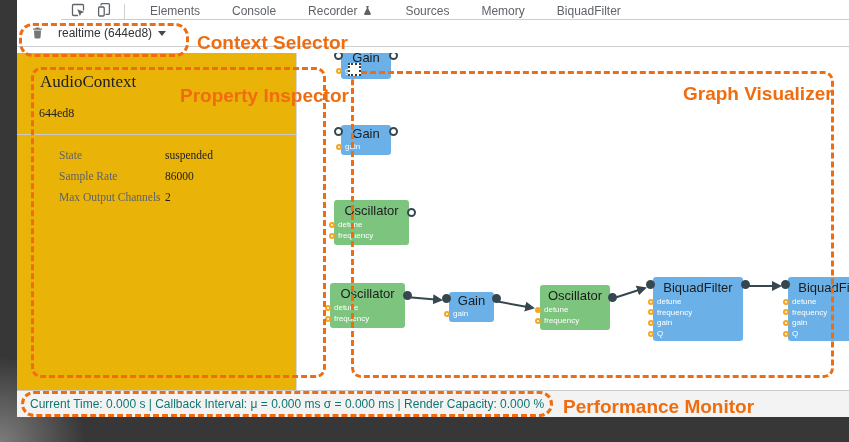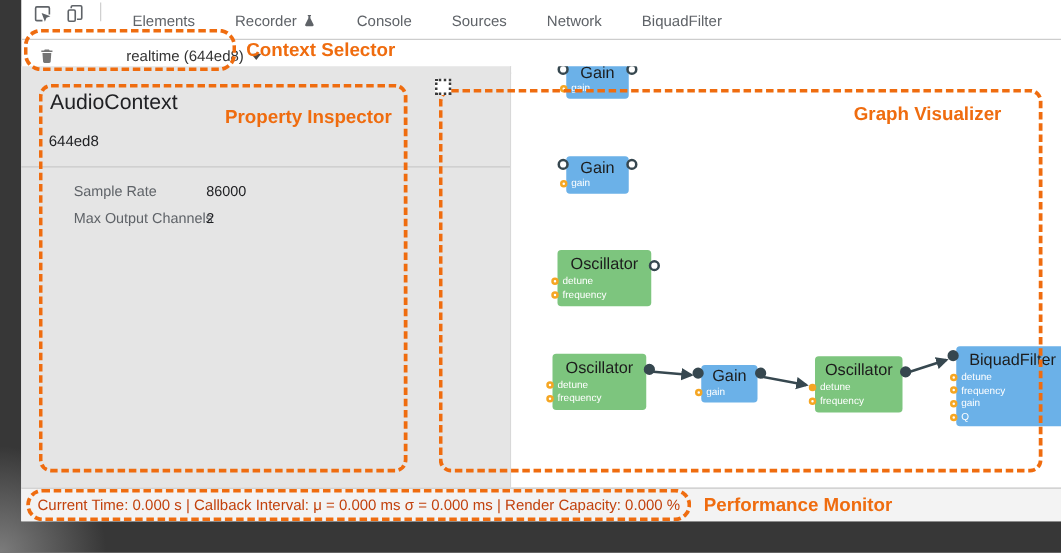--- a/index.html
+++ b/index.html
@@ -3,35 +3,35 @@
 <meta charset="utf-8">
 <style>
   * { margin:0; padding:0; box-sizing:border-box; }
   body { font-family:"Liberation Sans", sans-serif; background:#222; }
   .screen { position:relative; width:849px; height:442px; overflow:hidden;
             background: radial-gradient(circle at 0% 100%, rgba(170,170,170,.6), rgba(170,170,170,0) 85px), #373737;
             font-family:"Liberation Sans", sans-serif; }
   .devtools { position:absolute; left:17px; top:0; width:832px; height:417px; background:#fff; }
 
   
-  .tabbar { height:32px; border-bottom:1px solid #cdcdcd; display:flex; align-items:flex-start; padding-left:8px; padding-top:2px; }
+  .tabbar { height:20px; border-bottom:1px solid #cdcdcd; display:flex; align-items:flex-end; padding-left:8px; padding-top:2px;margin-left:44px; }
   .tb-icon { width:18px; height:18px; display:flex; align-items:center; justify-content:center; flex:none; }
   .tb-icon + .tb-icon { margin-left:8px; }
   .tb-sep { width:1px; height:15px; background:#d0d0d0; margin:0 9px 0 11px; flex:none; }
   .tabs { display:flex; align-items:center; height:100%; }
   .tab { padding:0 16px; font-size:12px; color:#5f6368; display:flex; align-items:center; gap:5px; height:100%; white-space:nowrap; }
 
   
-  .ctxrow { height:27px; border-bottom:1px solid #cdcdcd; display:flex; align-items:center; padding-left:11px;gap:43px; }
+  .ctxrow { height:27px; border-bottom:1px solid #cdcdcd; display:flex; align-items:center; padding-left:11px; }
   .ctx-select { display:flex; align-items:center; gap:6px; margin-left:12px; font-size:12px; color:#333; }
   .caret { width:0; height:0; border-left:4px solid transparent; border-right:4px solid transparent; border-top:5px solid #494949; display:inline-block; }
 
   
   .main { position:absolute; top:53px; left:0; right:0; bottom:27px; display:flex; }
-  .left-panel { width:392px; border-right:1px solid #d8d8d8; position:relative; background:#e5e5e5; }
+  .left-panel { width:280px; border-right:1px solid #d8d8d8; position:relative; background:#eab308;font-family:Liberation Serif, serif; }
   .pi-title { padding:19px 0 0 23px; font-size:17px; color:#202124; }
   .pi-id { padding:14px 0 0 22px; font-size:12px; color:#202124; }
   .pi-divider { border-top:1px solid #c9c9c9; margin-top:13px; width:100%; }
   .pi-props { padding-top:9px; }
   .prop-row { display:flex; align-items:center; height:21px; margin-left:42px; font-size:11.5px; }
   .prop-label { width:106px; flex:none; color:#5f6368; white-space:nowrap; }
   .prop-value { color:#202124; white-space:nowrap; }
 
   
   .graph-panel { flex:1; position:relative; overflow:hidden; background:#fff; }
@@ -45,25 +45,25 @@
   .port.out { right:-7px; }
   .t-gain .port { top:2px; }
   .t-osc  .port { top:8px; }
   .t-bqf  .port { top:3px; }
   .param { position:absolute; left:-5px; display:flex; align-items:center; gap:3px; font-size:8px; color:#fff; white-space:nowrap; }
   .pdot { width:6px; height:6px; border:2px solid #f5a623; border-radius:50%; background:#fff; flex:none; }
   .param.connected .pdot { background:#f5a623; }
 
   
   .statusbar { position:absolute; left:0; right:0; bottom:0; height:27px; background:#f3f3f3; border-top:1px solid #c9c9c9;
-               display:flex; align-items:center; padding-left:13px; font-size:12px; color:#c2410c; white-space:nowrap; }
+               display:flex; align-items:center; padding-left:13px; font-size:12px; color:#0f766e; white-space:nowrap; }
 
   
   .anno-box { position:absolute; border:3px dashed #ef6c0f; z-index:20; pointer-events:none; }
-  .anno-label { position:absolute; color:#ef6c0f; font-weight:bold; font-size:15px; z-index:21; white-space:nowrap; pointer-events:none; }
+  .anno-label { position:absolute; color:#ef6c0f; font-weight:bold; font-size:19px; z-index:21; white-space:nowrap; pointer-events:none; }
   .anno-handle { position:absolute; left:348px; top:63px; width:13px; height:13px; background:#fff; border:2px dotted #3a3a3a; z-index:22; pointer-events:none; }
   .box-ctx   { left:19px;  top:23px;  width:170px; height:34px;  border-radius:14px; }
   .box-prop  { left:31px;  top:67px;  width:295px; height:311px; border-radius:10px; }
   .box-graph { left:351px; top:71px;  width:483px; height:307px; border-radius:10px; }
   .box-perf  { left:21px;  top:391px; width:532px; height:26px;  border-radius:13px; }
   .lbl-ctx   { left:197px; top:32px; }
   .lbl-prop  { left:180px; top:85px; }
   .lbl-graph { left:683px; top:83px; }
   .lbl-perf  { left:563px; top:396px; }
 </style>
@@ -85,33 +85,33 @@
           <path d="M5 3.5 V2.6 a1 1 0 0 1 1 -1 h6.4 a1 1 0 0 1 1 1 v8.8 a1 1 0 0 1 -1 1 H9.6"></path>
           <rect x="2.6" y="5" width="5.6" height="9" rx="1" fill="#fff"></rect>
         </svg>
       </div>
       <div class="tb-sep"></div>
       <div class="tabs">
           <div class="tab">
             <span>Elements</span>
           </div>
           <div class="tab">
+            <span>Console</span>
+          </div>
+          <div class="tab">
             <span>Recorder</span>
             <svg width="11" height="11" viewBox="0 0 12 12" fill="#5f6368">
               <path d="M4.6 1h2.8v1h-.5v2l2.7 5.3c.35.7-.15 1.5-.93 1.5H3.33c-.78 0-1.28-.8-.93-1.5L5.1 4V2h-.5z"></path>
             </svg>
           </div>
           <div class="tab">
-            <span>Console</span>
-          </div>
-          <div class="tab">
             <span>Sources</span>
           </div>
           <div class="tab">
-            <span>Network</span>
+            <span>Memory</span>
           </div>
           <div class="tab">
             <span>BiquadFilter</span>
           </div>
           <div class="tab"></div>
         </div>
     </div>
 
     <div class="ctxrow">
       <div class="tb-icon">
@@ -125,20 +125,24 @@
         <span class="caret"></span>
       </div>
     </div>
 
     <div class="main">
       <div class="left-panel">
         <div class="pi-title">AudioContext</div>
         <div class="pi-id">644ed8</div>
         <div class="pi-divider"></div>
         <div class="pi-props">
+            <div class="prop-row">
+              <span class="prop-label">State</span>
+              <span class="prop-value">suspended</span>
+            </div>
             <div class="prop-row">
               <span class="prop-label">Sample Rate</span>
               <span class="prop-value">86000</span>
             </div>
             <div class="prop-row">
               <span class="prop-label">Max Output Channels</span>
               <span class="prop-value">2</span>
             </div>
           </div>
       </div>

